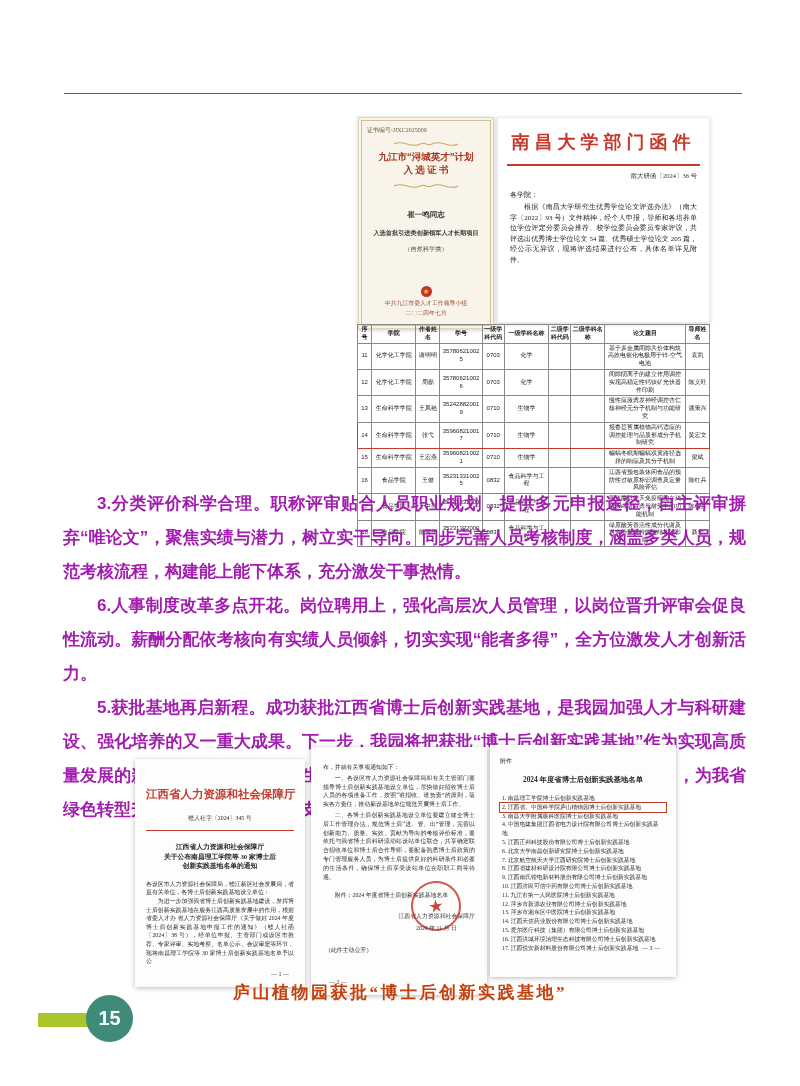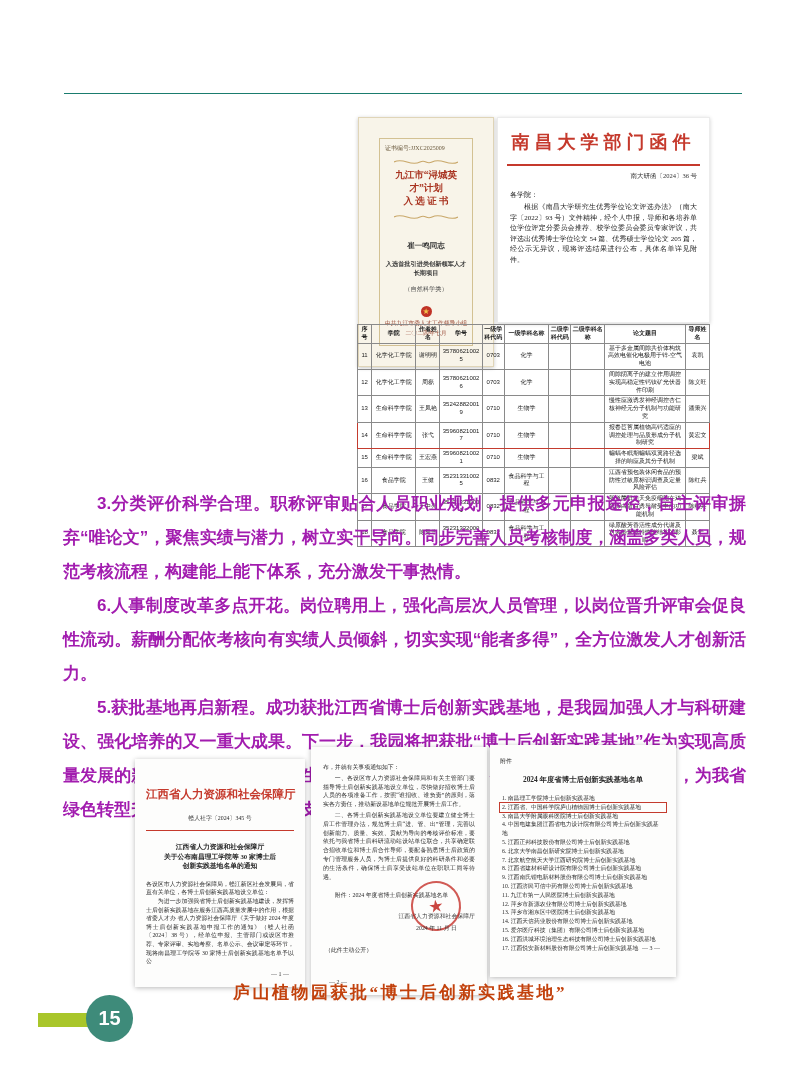--- a/index.html
+++ b/index.html
@@ -10,22 +10,22 @@
   
   .header { position:absolute; left:64px; top:54px; display:flex; align-items:center; gap:7px; }
   .header-title { color:#1a7c6e; font-size:17px; font-weight:700; letter-spacing:1.5px; }
   .header-rule { position:absolute; left:64px; top:93px; width:678px; border-top:1.6px solid #1a7c6e; }
 
   
   .para2 { position:absolute; left:100px; top:120px; width:254px; font-size:17.5px; line-height:31.8px;
            font-weight:600; color:#212121; text-align:justify; text-indent:2em; }
 
   
-  .cert { position:absolute; left:358px; top:117px; width:136px; height:250px; background:#f8f4e9;
-          border:1px solid #e0d5b8; box-shadow:0 1px 4px rgba(0,0,0,.22); padding:20px; font-family:"Liberation Serif", serif; }
+  .cert { position:absolute; left:358px; top:117px; width:136px; height:212px; background:#f8f4e9;
+          border:1px solid #e0d5b8; box-shadow:0 1px 4px rgba(0,0,0,.22); padding:2px; font-family:"Liberation Serif", serif; }
   .cert-inner { border:1px solid #d3c193; height:100%; padding:5px 5px; position:relative; overflow:hidden; }
   .cert-serial { font-size:6px; color:#6b5a3e; }
   .cert-flourish { display:block; margin:5px auto 0; }
   .cert-title { color:#a8321f; font-weight:700; font-size:9.5px; text-align:center; line-height:13px; margin-top:3px; }
   .cert-name { text-align:center; font-size:7.5px; font-weight:700; color:#3a3a3a; margin-top:20px; }
   .cert-body { text-align:center; font-size:6.2px; font-weight:700; color:#3a3a3a; margin-top:9px; }
   .cert-cat  { text-align:center; font-size:6.2px; color:#4a4a4a; margin-top:7px; }
   .cert-footer { position:absolute; left:0; right:0; bottom:7px; text-align:center; color:#9a4b38; }
   .cert-emblem { width:11px; height:11px; border-radius:50%; background:#c03226; color:#f2c24a;
                  font-size:8px; line-height:11px; text-align:center; margin:0 auto 2px; }

